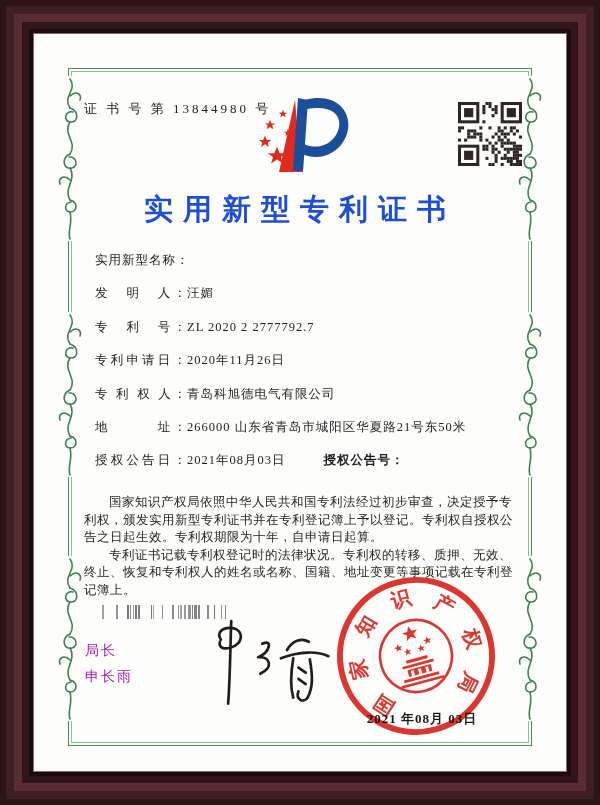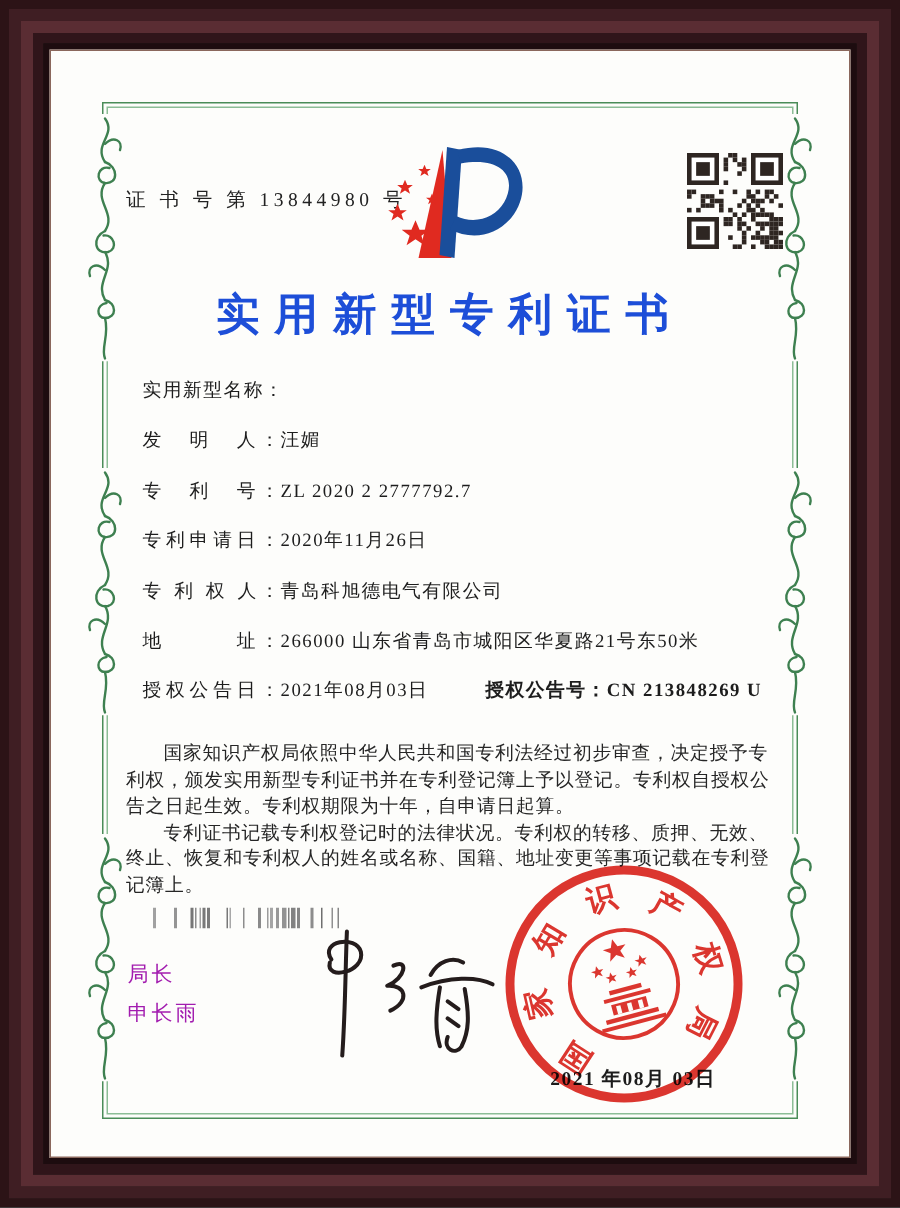--- a/index.html
+++ b/index.html
@@ -12,21 +12,21 @@
   .f3{border:8px solid var(--frame3,#5a2d33);}
   .f4{border:7px solid var(--frame4,#30151a);}
   .f5{border:4px solid var(--frame5,#1d0c0f);}
   .paper{position:absolute;inset:0;background:#fdfdfb;border:1px solid #8a675c;box-sizing:border-box;}
   
   .green-border{position:absolute;left:34px;top:34px;right:34px;bottom:25px;
     border:1px solid var(--green,#4a8c58);}
   .green-border::before{content:"";position:absolute;inset:2px;border:1px solid #8cbd96;}
   .flourish{position:absolute;width:30px;height:165px;}
   
-  .cert-no{position:absolute;left:50px;top:66px;font-size:13px;letter-spacing:3px;color:#222;margin-top:24px;}
+  .cert-no{position:absolute;left:50px;top:66px;font-size:13px;letter-spacing:3px;color:#222;}
   .logo{position:absolute;left:205px;top:58px;width:130px;height:90px;}
   .qr{position:absolute;left:424px;top:68px;width:64px;height:64px;}
   .title{position:absolute;left:0;top:156px;width:100%;text-align:center;
          font-size:29px;font-weight:bold;letter-spacing:10px;color:#1d4ed8;}
   .fields{position:absolute;left:61px;top:218px;width:440px;font-size:12.5px;color:#1d1d1d;}
   .frow{display:flex;height:33.4px;align-items:flex-start;line-height:16px;}
   .flabel{display:inline-block;width:92px;text-align:justify;text-align-last:justify;
           letter-spacing:1px;white-space:pre;flex:0 0 auto;}
   .fvalue{letter-spacing:1px;}
   .grant-row{display:flex;height:33.4px;line-height:16px;}
@@ -253,21 +253,20 @@
         <span class="flabel">地　　　址：</span>
         <span class="fvalue">266000 山东省青岛市城阳区华夏路21号东50米</span>
       </div>
       <div class="grant-row">
         <span class="gpair">
           <span class="flabel">授权公告日：</span>
           <span class="fvalue">2021年08月03日</span>
         </span>
         <span class="gpair second">
           <span style="letter-spacing:1px">授权公告号：</span>
-          <span class="fvalue">CN 213848269 U</span>
         </span>
       </div>
     </div>
 
     <div class="paras">
       <p>国家知识产权局依照中华人民共和国专利法经过初步审查，决定授予专利权，颁发实用新型专利证书并在专利登记簿上予以登记。专利权自授权公告之日起生效。专利权期限为十年，自申请日起算。</p>
       <p>专利证书记载专利权登记时的法律状况。专利权的转移、质押、无效、终止、恢复和专利权人的姓名或名称、国籍、地址变更等事项记载在专利登记簿上。</p>
     </div>
 
     <svg class="barcode" id="barcode" viewBox="0 0 136 14" preserveAspectRatio="none">

